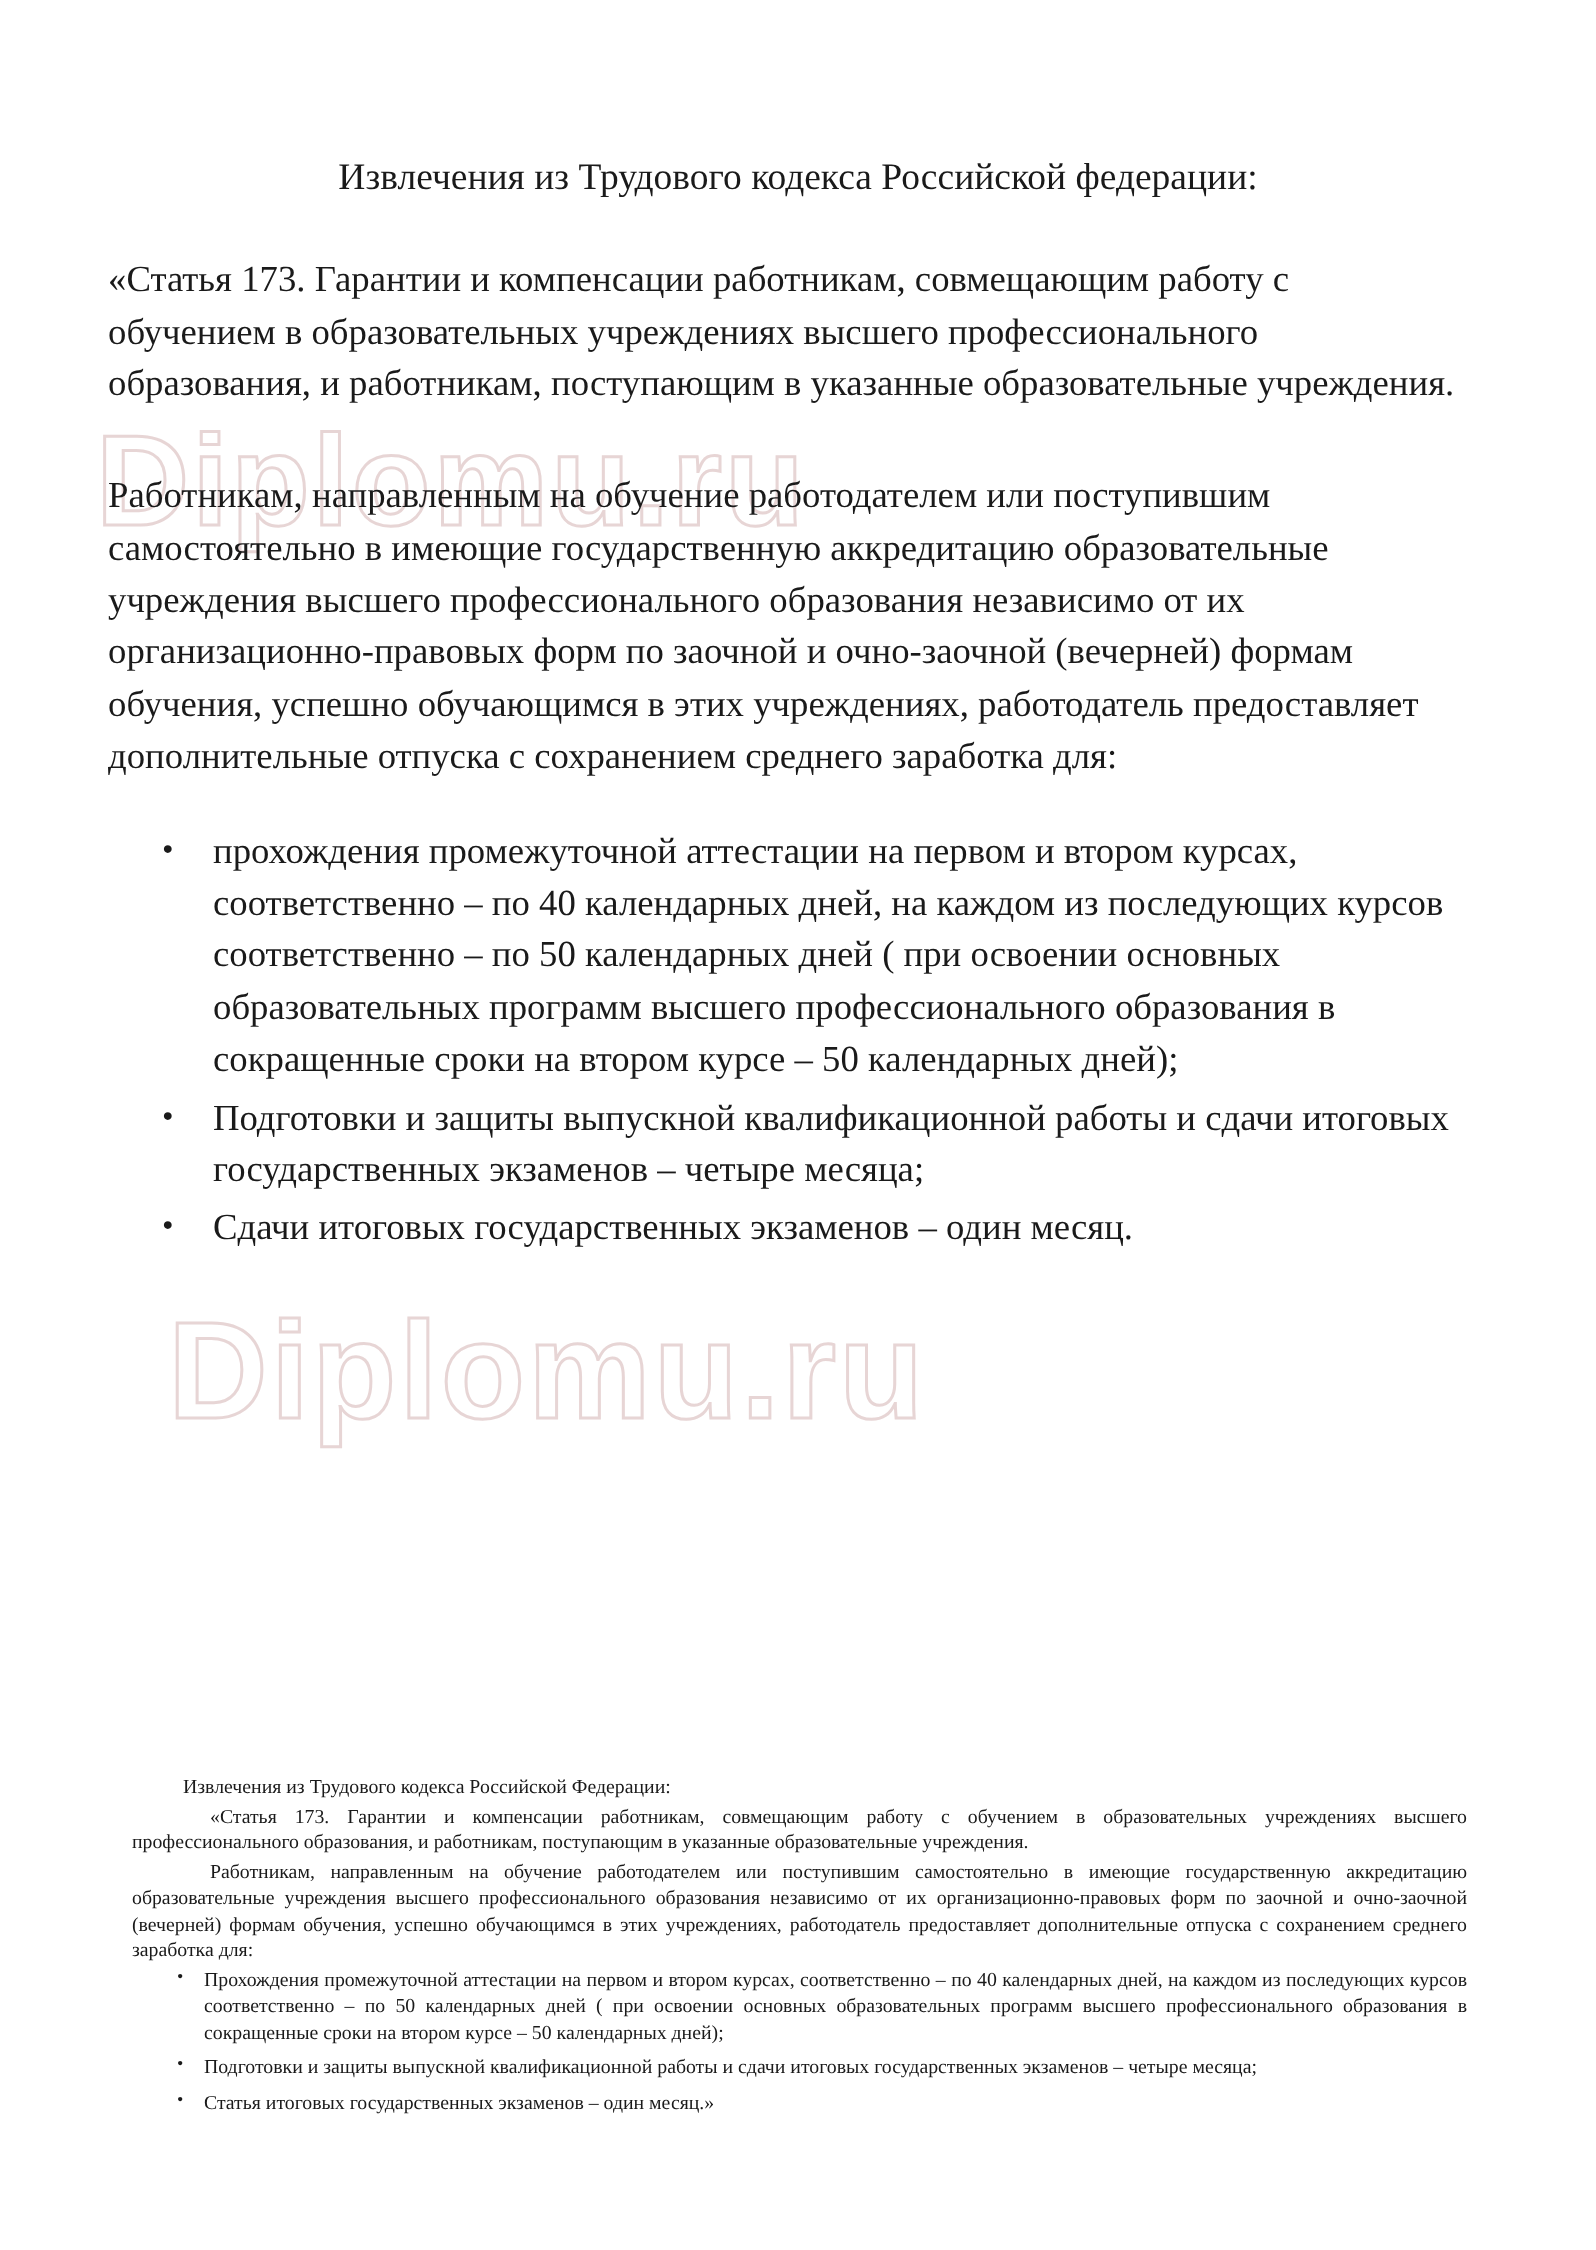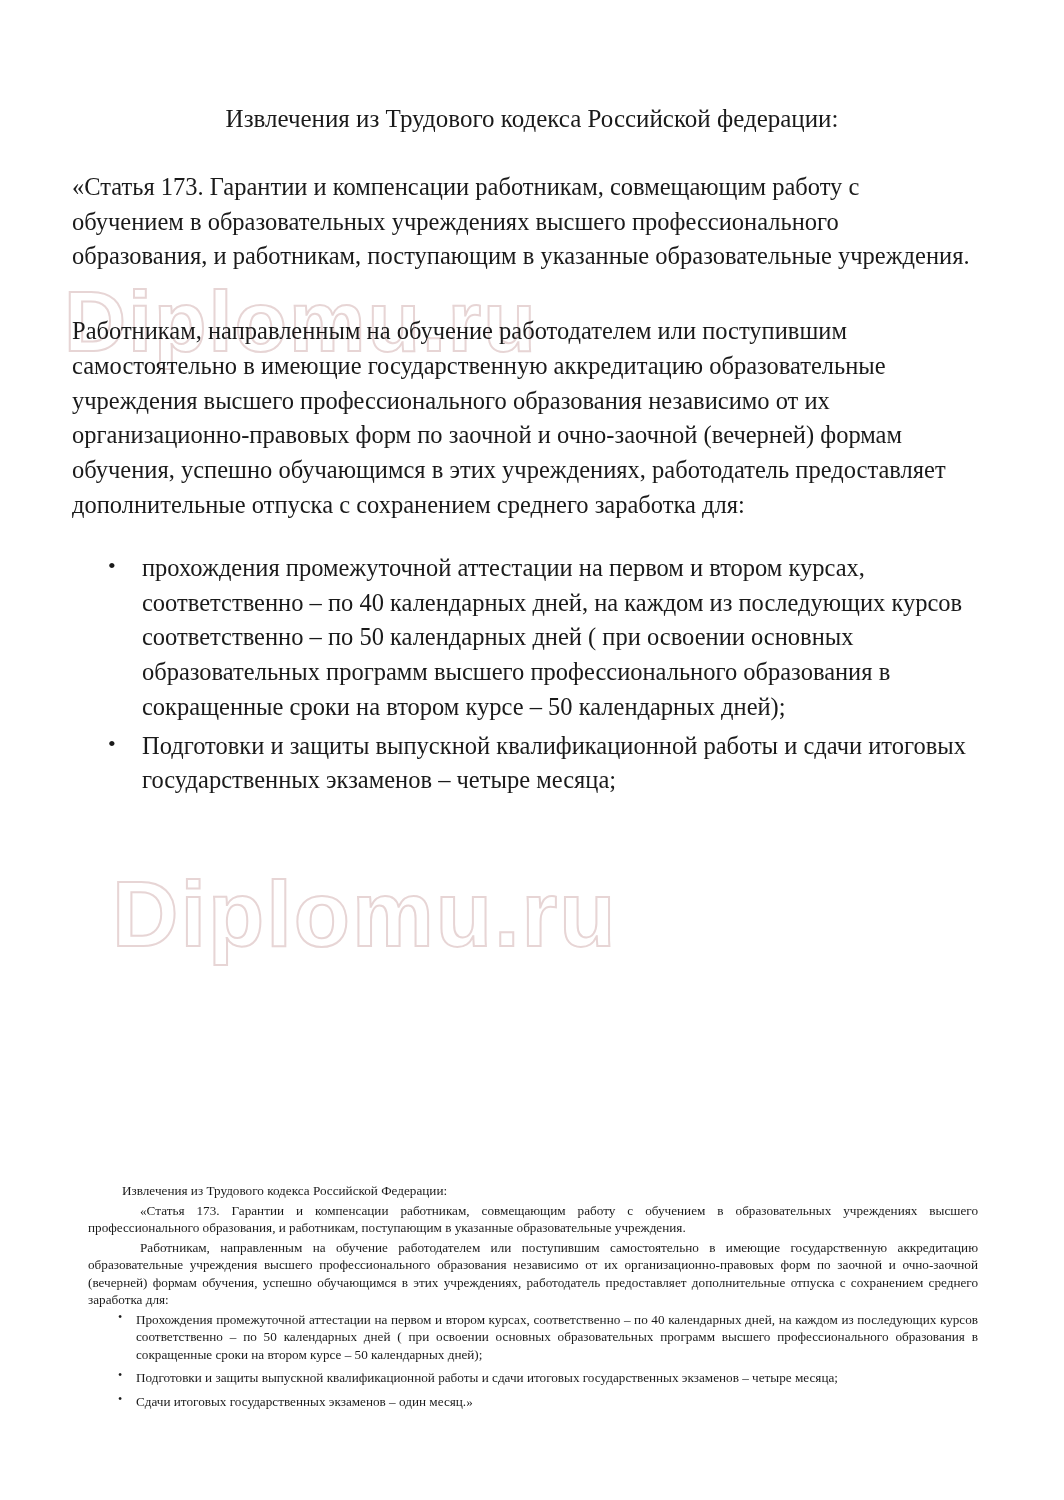--- a/index.html
+++ b/index.html
@@ -142,28 +142,29 @@
 
     <div class="doc-title">Извлечения из Трудового кодекса Российской федерации:</div>
 
     <p class="main-para">«Статья 173. Гарантии и компенсации работникам, совмещающим работу с обучением в образовательных учреждениях высшего профессионального образования, и работникам, поступающим в указанные образовательные учреждения.</p>
 
     <p class="main-para second">Работникам, направленным на обучение работодателем или поступившим самостоятельно в имеющие государственную аккредитацию образовательные учреждения высшего профессионального образования независимо от их организационно-правовых форм по заочной и очно-заочной (вечерней) формам обучения, успешно обучающимся в этих учреждениях, работодатель предоставляет дополнительные отпуска с сохранением среднего заработка для:</p>
 
     <ul class="main-list">
       <li>прохождения промежуточной аттестации на первом и втором курсах, соответственно – по 40 календарных дней, на каждом из последующих курсов соответственно – по 50 календарных дней ( при освоении основных образовательных программ высшего профессионального образования в сокращенные сроки на втором курсе – 50 календарных дней);</li>
       <li>Подготовки и защиты выпускной квалификационной работы и сдачи итоговых  государственных экзаменов – четыре месяца;</li>
+      <li>Сдачи итоговых государственных экзаменов – один месяц.</li>
     </ul>
 
   </div>
 
   <div class="small-block">
     <p class="indent">Извлечения из Трудового кодекса Российской Федерации:</p>
     <p class="indent2">«Статья 173. Гарантии и компенсации работникам, совмещающим работу с обучением в образовательных учреждениях высшего профессионального образования, и работникам, поступающим в указанные образовательные учреждения.</p>
     <p class="indent2">Работникам, направленным на обучение работодателем или поступившим самостоятельно в имеющие государственную аккредитацию образовательные учреждения высшего профессионального образования независимо от их организационно-правовых форм по заочной и очно-заочной (вечерней) формам обучения, успешно обучающимся в этих учреждениях, работодатель предоставляет дополнительные отпуска с сохранением среднего заработка для:</p>
     <ul class="small-list">
       <li>Прохождения промежуточной аттестации на первом и втором курсах, соответственно – по 40 календарных дней, на каждом из последующих курсов соответственно – по 50 календарных дней ( при освоении основных образовательных программ высшего профессионального образования в сокращенные сроки на втором курсе – 50 календарных дней);</li>
       <li>Подготовки и защиты выпускной квалификационной работы и сдачи итоговых  государственных экзаменов – четыре месяца;</li>
-      <li>Сдачи итоговых государственных экзаменов – один месяц.»</li>
+      <li>Статья итоговых государственных экзаменов – один месяц.»</li>
     </ul>
   </div>
 
 </div>
 
 </body></html>

